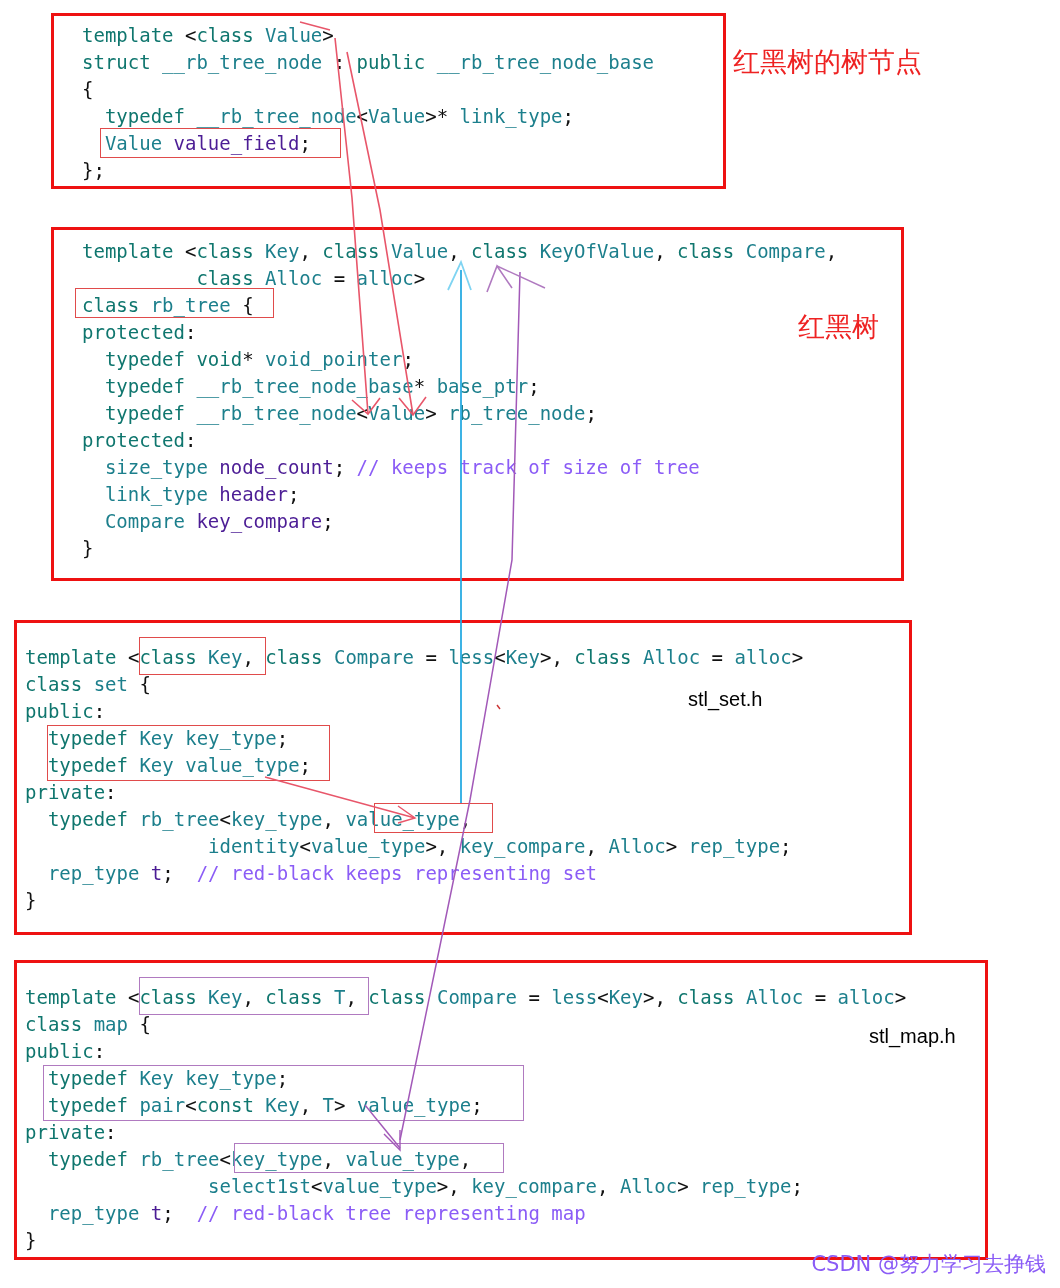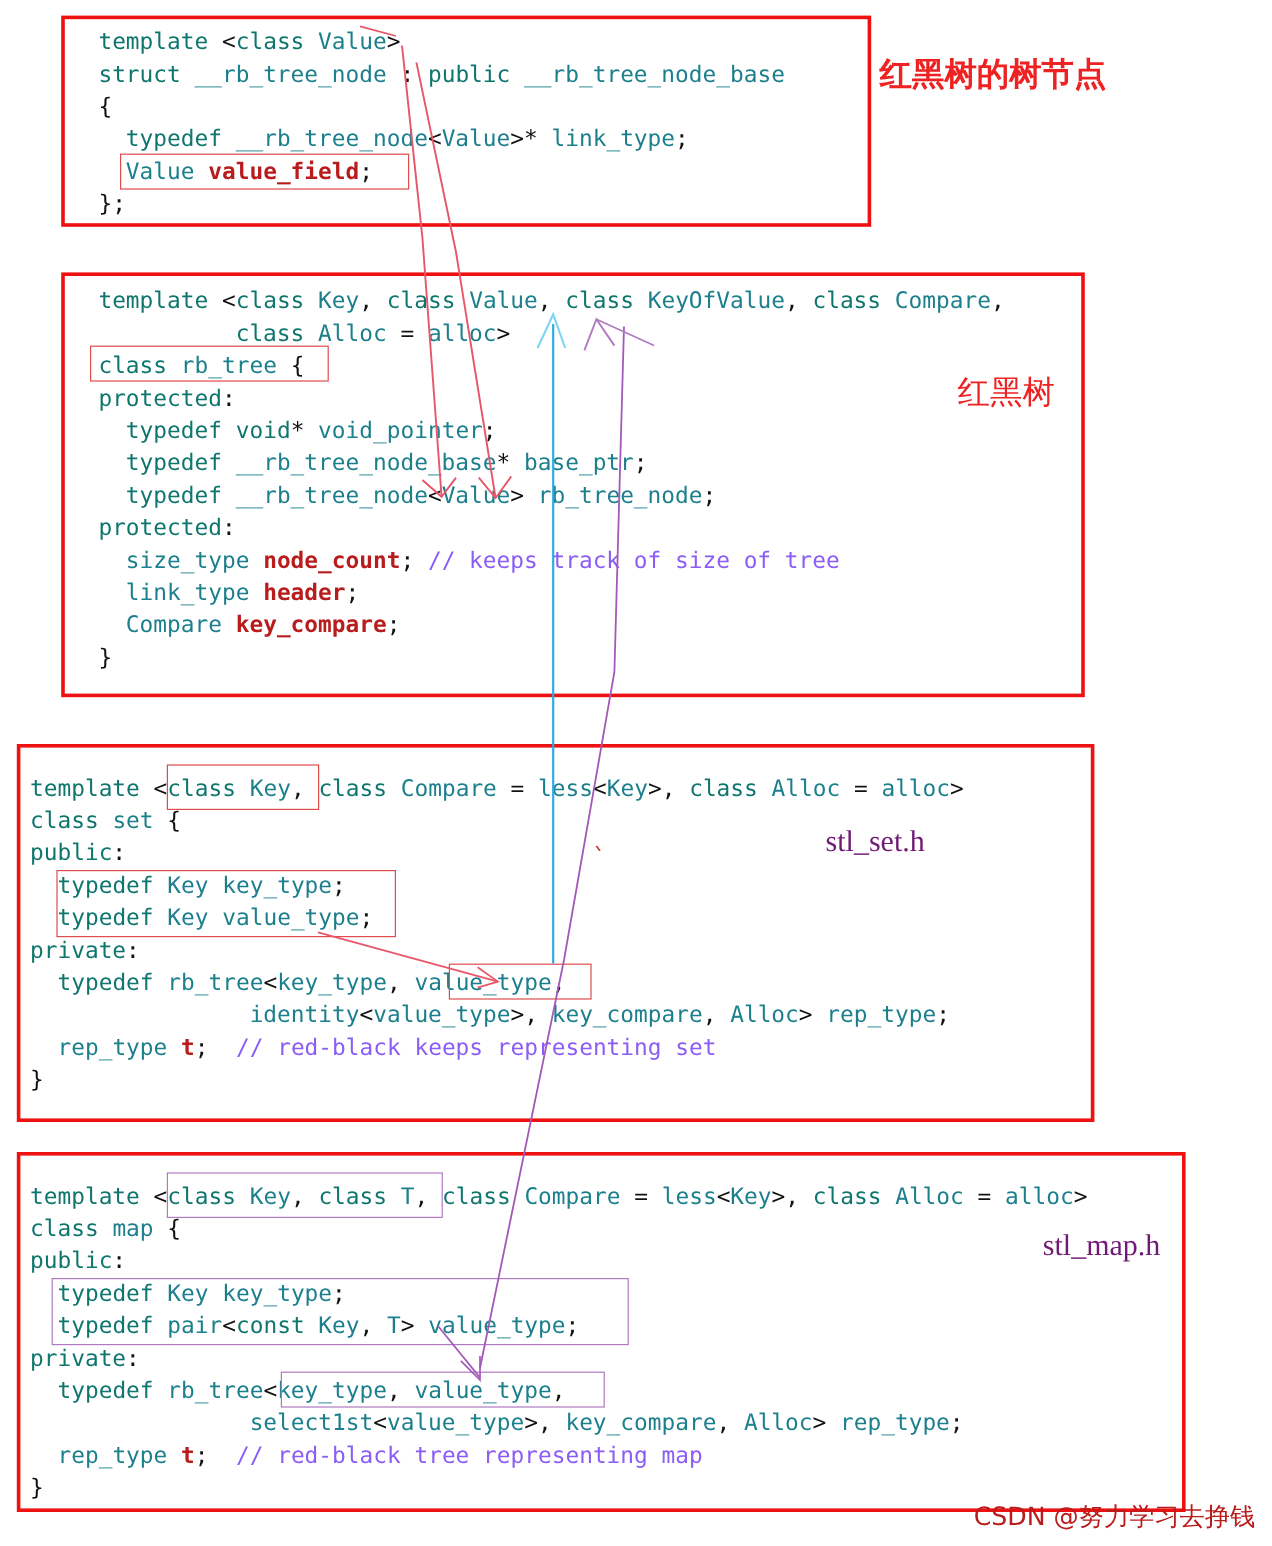--- a/index.html
+++ b/index.html
@@ -43,77 +43,77 @@
     letter-spacing: 0px;
     color: #1b6e7a;
     z-index: 2;
   }
 
   
   .kw   { color: #0f766e; }      
   .id   { color: #1c7f8c; }      
   .pun  { color: #111111; }      
   .cmt  { color: #8b5cf6; }      
-  .var  { color: #b91c1c; font-weight: bold; } 
+  .var  { color: #4c1d95; font-weight: normal; } 
 
   
   .label-cn {
     position: absolute;
     color: #ee2222;
     font-family: "DejaVu Sans", "Liberation Sans", sans-serif;
     font-size: 27px;
     white-space: nowrap;
     z-index: 4;
   }
   .label-file {
     position: absolute;
-    color: #701a75;
-    font-family: Liberation Serif, serif;
-    font-size: 25px;
+    color: #000000;
+    font-family: Liberation Sans, sans-serif;
+    font-size: 20px;
     white-space: nowrap;
     z-index: 4;
   }
 
   
   .hl {
     position: absolute;
     box-sizing: border-box;
     border: 1.5px solid #e04b4b;
     background: transparent;
     z-index: 3;
   }
   .hl.purple { border-color: #b07ac0; }
 
   
   #watermark {
     position: absolute;
     right: 14px;
     bottom: 10px;
-    color: #b91c1c;
+    color: #8b5cf6;
     font-family: "DejaVu Sans", "Liberation Sans", sans-serif;
     font-size: 21px;
     white-space: nowrap;
     z-index: 6;
   }
 </style>
 </head>
 <body>
 
 <div class="code-block" style="left:51px; top:13px; width:675px; height:176px;"></div>
 
 <div class="code" style="left:82px; top:22px;"><span class="kw">template</span> <span class="pun">&lt;</span><span class="kw">class</span> <span class="id">Value</span><span class="pun">&gt;</span>
 <span class="kw">struct</span> <span class="id">__rb_tree_node</span> <span class="pun">:</span> <span class="kw">public</span> <span class="id">__rb_tree_node_base</span>
 <span class="pun">{</span>
   <span class="kw">typedef</span> <span class="id">__rb_tree_node</span><span class="pun">&lt;</span><span class="id">Value</span><span class="pun">&gt;*</span> <span class="id">link_type</span><span class="pun">;</span>
   <span class="id">Value</span> <span class="var">value_field</span><span class="pun">;</span>
 <span class="pun">};</span></div>
 
 <div class="hl" style="left:100px; top:128px; width:241px; height:30px;"></div>
 
-<div class="label-cn" style="left:733px; top:44px;font-weight:bold;">红黑树的树节点</div>
+<div class="label-cn" style="left:733px; top:44px;">红黑树的树节点</div>
 
 <div class="code-block" style="left:51px; top:227px; width:853px; height:354px;"></div>
 
 <div class="code" style="left:82px; top:238px;"><span class="kw">template</span> <span class="pun">&lt;</span><span class="kw">class</span> <span class="id">Key</span><span class="pun">,</span> <span class="kw">class</span> <span class="id">Value</span><span class="pun">,</span> <span class="kw">class</span> <span class="id">KeyOfValue</span><span class="pun">,</span> <span class="kw">class</span> <span class="id">Compare</span><span class="pun">,</span>
           <span class="kw">class</span> <span class="id">Alloc</span> <span class="pun">=</span> <span class="id">alloc</span><span class="pun">&gt;</span>
 <span class="kw">class</span> <span class="id">rb_tree</span> <span class="pun">{</span>
 <span class="kw">protected</span><span class="pun">:</span>
   <span class="kw">typedef</span> <span class="kw">void</span><span class="pun">*</span> <span class="id">void_pointer</span><span class="pun">;</span>
   <span class="kw">typedef</span> <span class="id">__rb_tree_node_base</span><span class="pun">*</span> <span class="id">base_ptr</span><span class="pun">;</span>
   <span class="kw">typedef</span> <span class="id">__rb_tree_node</span><span class="pun">&lt;</span><span class="id">Value</span><span class="pun">&gt;</span> <span class="id">rb_tree_node</span><span class="pun">;</span>

